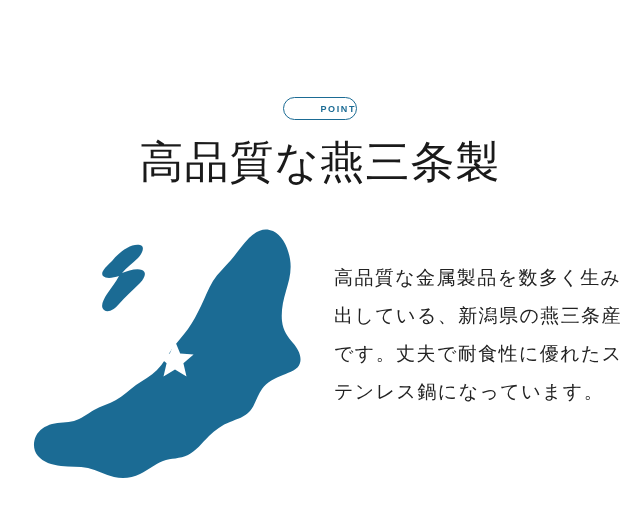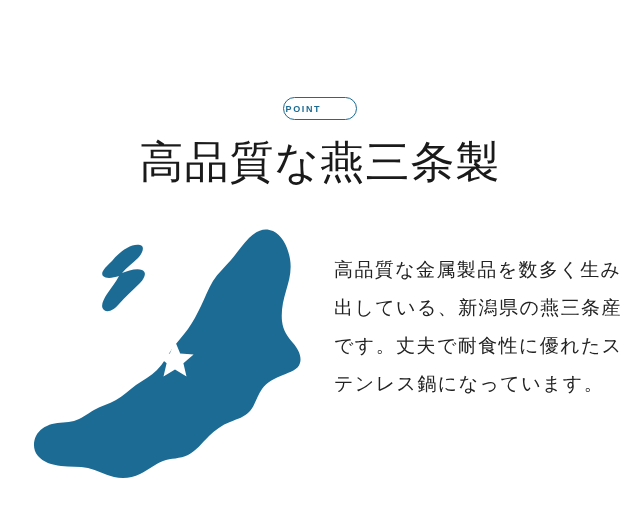--- a/index.html
+++ b/index.html
@@ -25,21 +25,21 @@
     position: absolute;
     left: 283px;
     top: 97px;
     width: 74px;
     height: 23px;
     border: 1px solid #1b6b94;
     border-radius: 12px;
     box-sizing: border-box;
     display: flex;
     align-items: center;
-    justify-content: flex-start;
+    justify-content: flex-end;
     background: #ffffff;
   }
   .point-badge .label {
     font-size: 9px;
     letter-spacing: 1.6px;
     color: #1b6b94;
     font-weight: 700;
     text-indent: 1.6px;
     font-family: "Liberation Sans", "DejaVu Sans", sans-serif;
   }
@@ -69,21 +69,21 @@
     height: 265px;
   }
   .map-wrap svg {
     display: block;
   }
 
   
   .body-text {
     position: absolute;
     left: 334px;
-    top: 250px;
+    top: 258px;
     width: 296px;
     font-size: 19px;
     line-height: 38px;
     color: #222222;
     letter-spacing: 1.4px;
     font-family: "DejaVu Sans", "Liberation Sans", sans-serif;
   }
   .body-text p {
     margin: 0;
   }

